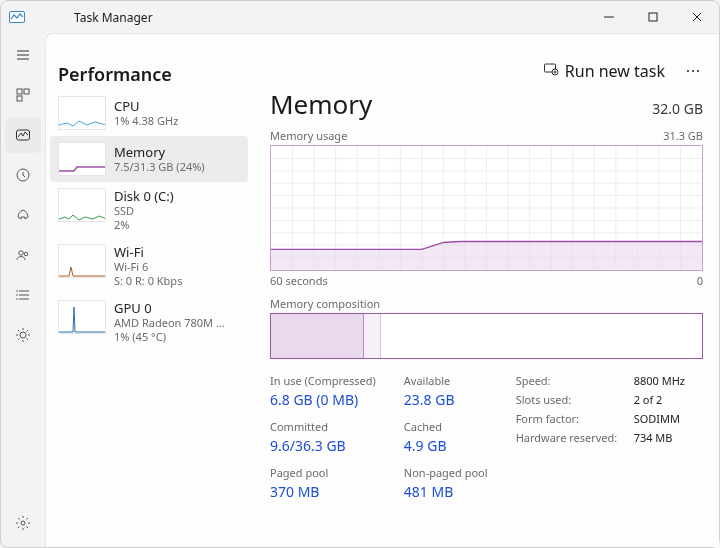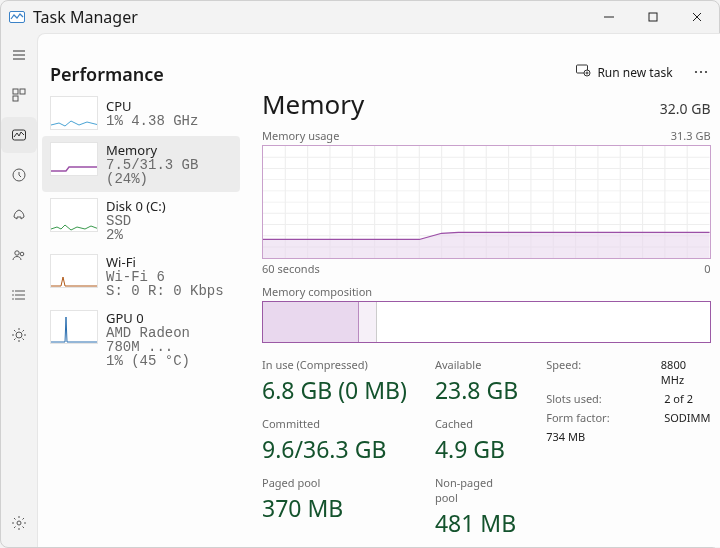--- a/index.html
+++ b/index.html
@@ -11,64 +11,64 @@
   .titlebar .wc .btn { width: 44px; height: 32px; display: flex; align-items: center; justify-content: center; }
   .body { flex: 1; display: flex; min-height: 0; }
   .navrail { width: 44px; display: flex; flex-direction: column; align-items: center; padding-top: 4px; gap: 4px; }
   .navrail .navbtn { width: 36px; height: 36px; border-radius: 6px; display: flex; align-items: center; justify-content: center; }
   .navrail .navbtn.selected { background: #eaeaea; }
   .navrail .spacer { flex: 1; }
   .content { flex: 1; display: flex; flex-direction: column; background: #fdfdfd; border-top-left-radius: 8px; border: 1px solid #e6e6e6; border-right: none; border-bottom: none; min-height: 0; }
   .page-header { height: 52px; display: flex; align-items: flex-end; padding: 0 12px; }
   .page-header h1 { font-size: 18px; font-weight: 600; }
   .header-actions { margin-left: auto; display: flex; align-items: center; gap: 6px; }
-  .run-new-task { display: flex; align-items: center; gap: 6px; padding: 4px 8px; border-radius: 4px; font-size: 12px; }
+  .run-new-task { display: flex; align-items: center; gap: 6px; padding: 4px 8px; border-radius: 4px; font-size: 16px; }
   .more { width: 28px; height: 28px; display: flex; align-items: center; justify-content: center; }
   .page-body { flex: 1; display: flex; min-height: 0; }
   .sidelist { width: 208px; border-right: 0px solid #eee; padding: 4px 0 4px 4px; }
   .sidelist .item { display: flex; gap: 8px; padding: 6px 8px; border-radius: 4px; margin-right: 6px; cursor: pointer; }
   .sidelist .item.selected { background: #ececec; }
   .sidelist .thumb { width: 48px; height: 34px; background: #fff; border: 1px solid #e4e4e4; position: relative; overflow: hidden; }
   .sidelist .thumb svg { position: absolute; bottom: 0; left: 0; }
   .sidelist .meta { flex: 1; display: flex; flex-direction: column; justify-content: center; }
   .sidelist .meta .name { font-size: 13px; color: #222; line-height: 16px; }
-  .sidelist .meta .sub { font-size: 14px; color: #6b6b6b; line-height: 14px; font-family: Liberation Mono, monospace; }
+  .sidelist .meta .sub { font-size: 11px; color: #6b6b6b; line-height: 14px; }
   .detail { flex: 1; padding: 0 16px 8px 16px; display: flex; flex-direction: column; min-height: 0; }
   .detail-header { display: flex; align-items: baseline; justify-content: space-between; }
   .detail-header .title { font-size: 26px; font-weight: 400; }
   .detail-header .cap { font-size: 14px; color: #3a3a3a; text-align: center; }
   .chart-label-row { display: flex; justify-content: space-between; font-size: 11px; color: #6b6b6b; margin-top: 6px; }
   .chart { position: relative; height: 126px; border: 1px solid #c9a0cc; background: #fff; margin-top: 2px; }
   .chart-time-row { display: flex; justify-content: space-between; font-size: 11px; color: #6b6b6b; margin-top: 2px; }
   .comp-label { font-size: 11px; color: #6b6b6b; margin-top: 8px; }
   .comp { height: 46px; border: 1px solid #9b59a5; margin-top: 2px; display: flex; overflow: hidden; background:#fff; }
   .comp .seg1 { background: #e9d8ee; border-right: 1px solid #b98ac0; }
   .comp .seg2 { background: #f6f0f8; border-right: 1px solid #ccc; }
   .stats { display: flex; gap: 28px; margin-top: 14px; }
   .stats .col { display: flex; flex-direction: column; gap: 10px; }
   .stat .label { font-size: 11px; color: #6b6b6b; }
-  .stat .value { font-size: 23px; color: #14532d; font-weight: 400; margin-top: 2px; white-space: nowrap;}
+  .stat .value { font-size: 14px; color: #1d4ed8; font-weight: 400; margin-top: 2px; white-space: nowrap;}
   .kv-col { display: flex; flex-direction: column; gap: 4px; font-size: 11px; }
   .kv-row { display: flex; gap: 8px; }
   .kv-row .k { color: #6b6b6b; width: 110px; }
   .kv-row .v { color: #222; }
   svg.icon16 { width: 16px; height: 16px; }
 </style>
 </head>
 <body>
 
 <div class="window">
   <div class="titlebar">
     <span class="icon">
       <svg viewBox="0 0 16 16" class="icon16">
           <rect x="0.5" y="2.5" width="15" height="11" rx="1.5" fill="#fff" stroke="#3b82c7"></rect>
           <polyline points="2,10 5,6 8,9 11,5 14,8" fill="none" stroke="#3b82c7" stroke-width="1.2"></polyline>
         </svg>
     </span>
-    <span style="font-size:16px;">Task Manager</span>
+    <span style="font-size:12px;margin-left:41px;">Task Manager</span>
     <div class="wc">
       <div class="btn">
           <svg class="icon16" viewBox="0 0 16 16">
             <line x1="3" y1="8" x2="13" y2="8" stroke="#222" stroke-width="1"></line>
           </svg>
         </div>
       <div class="btn">
           <svg class="icon16" viewBox="0 0 16 16">
             <rect x="4" y="4" width="8" height="8" fill="none" stroke="#222" stroke-width="1"></rect>
           </svg>
@@ -324,20 +324,21 @@
                 </div>
               <div class="kv-row">
                   <span class="k">Slots used:</span>
                   <span class="v">2 of 2</span>
                 </div>
               <div class="kv-row">
                   <span class="k">Form factor:</span>
                   <span class="v">SODIMM</span>
                 </div>
               <div class="kv-row">
+                  <span class="k">Hardware reserved:</span>
                   <span class="v">734 MB</span>
                 </div>
             </div>
           </div>
         </div>
       </div>
     </div>
   </div>
 </div>
 

